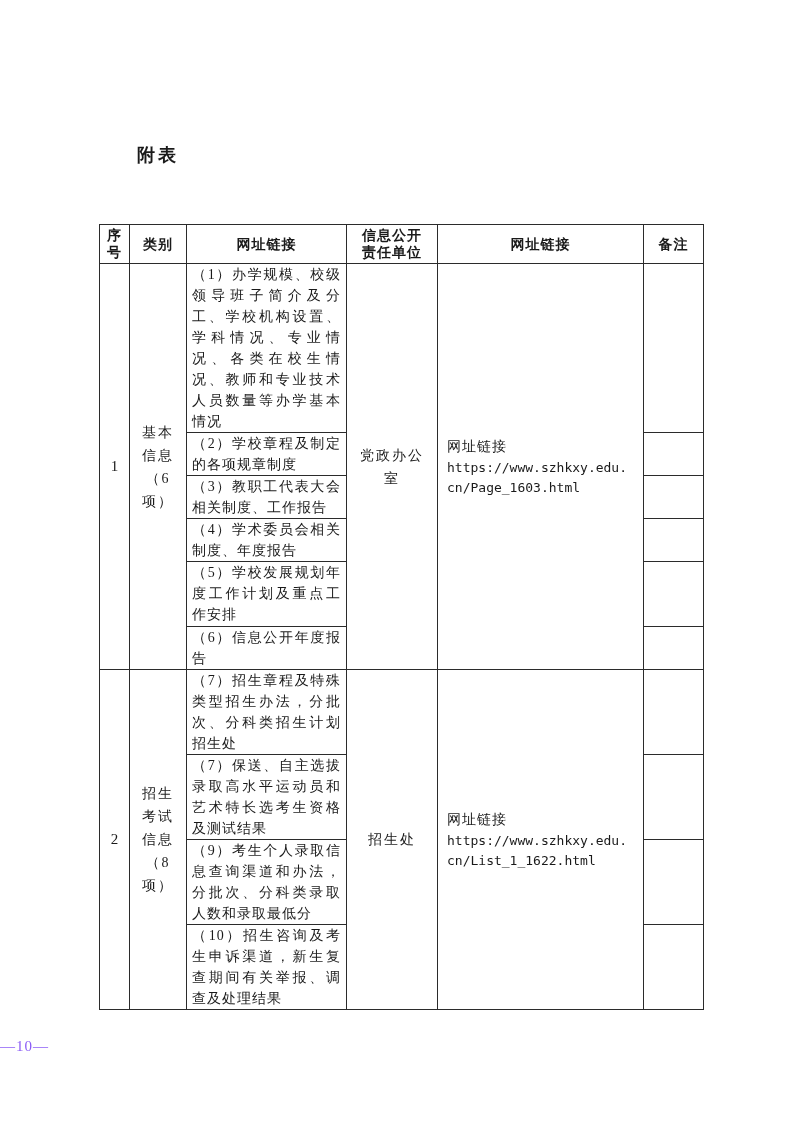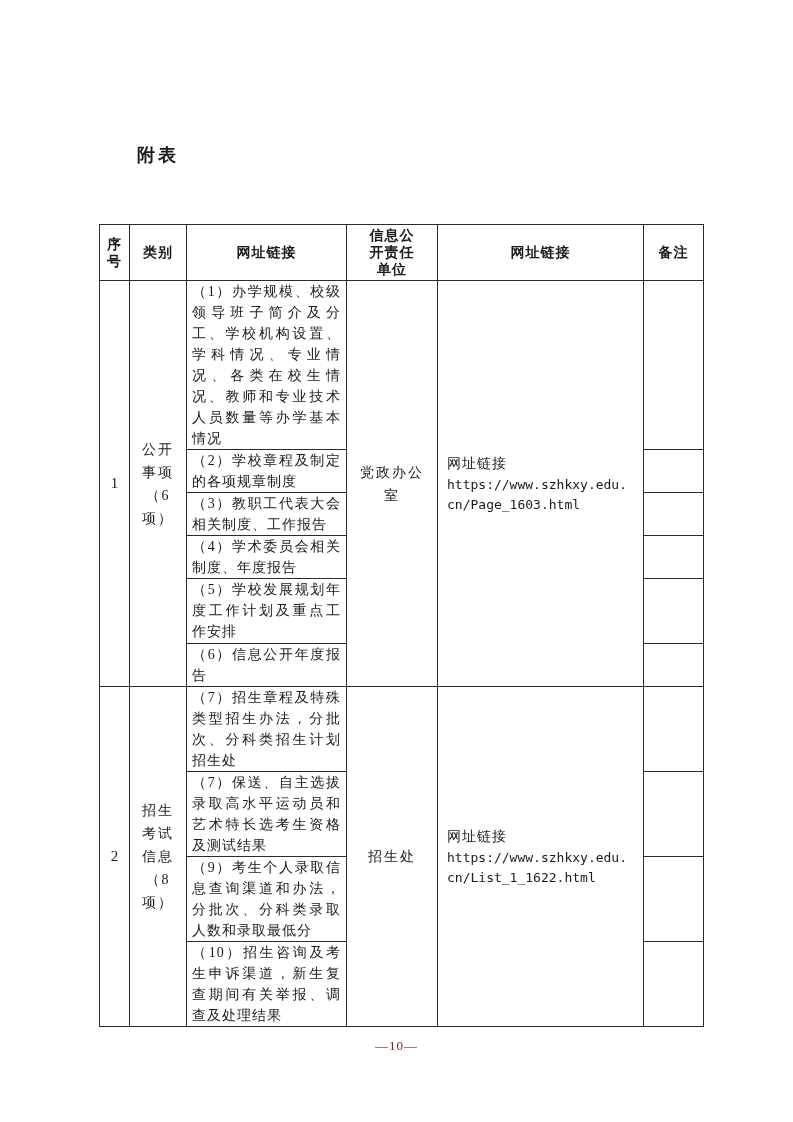--- a/index.html
+++ b/index.html
@@ -40,21 +40,21 @@
     overflow: hidden;
   }
   .disclosure th {
     font-size: 14px; font-weight: 700;
     text-align: center; vertical-align: middle;
     line-height: 17px;
     padding: 2px;
     height: 33px;
     letter-spacing: 1px;
   }
-  .disclosure th.th-unit { padding: 2px 20px; }
+  .disclosure th.th-unit { padding: 2px 13px; }
   .cell-index {
     text-align: center; vertical-align: middle;
     font-size: 15px;
   }
   .cell-category {
     text-align: center; vertical-align: middle;
     font-size: 14px; letter-spacing: 2px;
     line-height: 23px;
     padding: 0 11px;
   }
@@ -81,22 +81,21 @@
     font-family: "DejaVu Sans Mono", monospace;
     font-size: 13px; line-height: 20px;
     width: 182px;
     word-break: break-all;
     letter-spacing: 0;
   }
   .cell-remark { background: #ffffff; }
   .page-number {
     position: absolute;
     left: 0; top: 1038px; width: 100%;
-    text-align: center;
-    font-size: 13px; color: #7f1d1d;
+    font-size: 15px; color: #8b5cf6;
     letter-spacing: 1px;
   }
 </style>
 </head>
 <body>
 
 <div class="page">
 
   <div class="annex-label">附表</div>
 
@@ -117,21 +116,21 @@
         <th>网址链接</th>
         <th class="th-unit">信息公开责任单位</th>
         <th>网址链接</th>
         <th>备注</th>
       </tr>
     </thead>
     <tbody>
 
       <tr style="height:151px">
         <td class="cell-index" rowspan="6">1</td>
-        <td class="cell-category" rowspan="6">公开事项（6项）</td>
+        <td class="cell-category" rowspan="6">基本信息（6项）</td>
         <td class="cell-item">（1）办学规模、校级领导班子简介及分工、学校机构设置、学科情况、专业情况、各类在校生情况、教师和专业技术人员数量等办学基本情况</td>
         <td class="cell-unit" rowspan="6">党政办公室</td>
         <td class="cell-link" rowspan="6">
           <div class="link-label">网址链接</div>
           <div class="link-url">https://www.szhkxy.edu.cn/Page_1603.html</div>
         </td>
         <td class="cell-remark"></td>
       </tr>
       <tr style="height:42px">
         <td class="cell-item">（2）学校章程及制定的各项规章制度</td>

